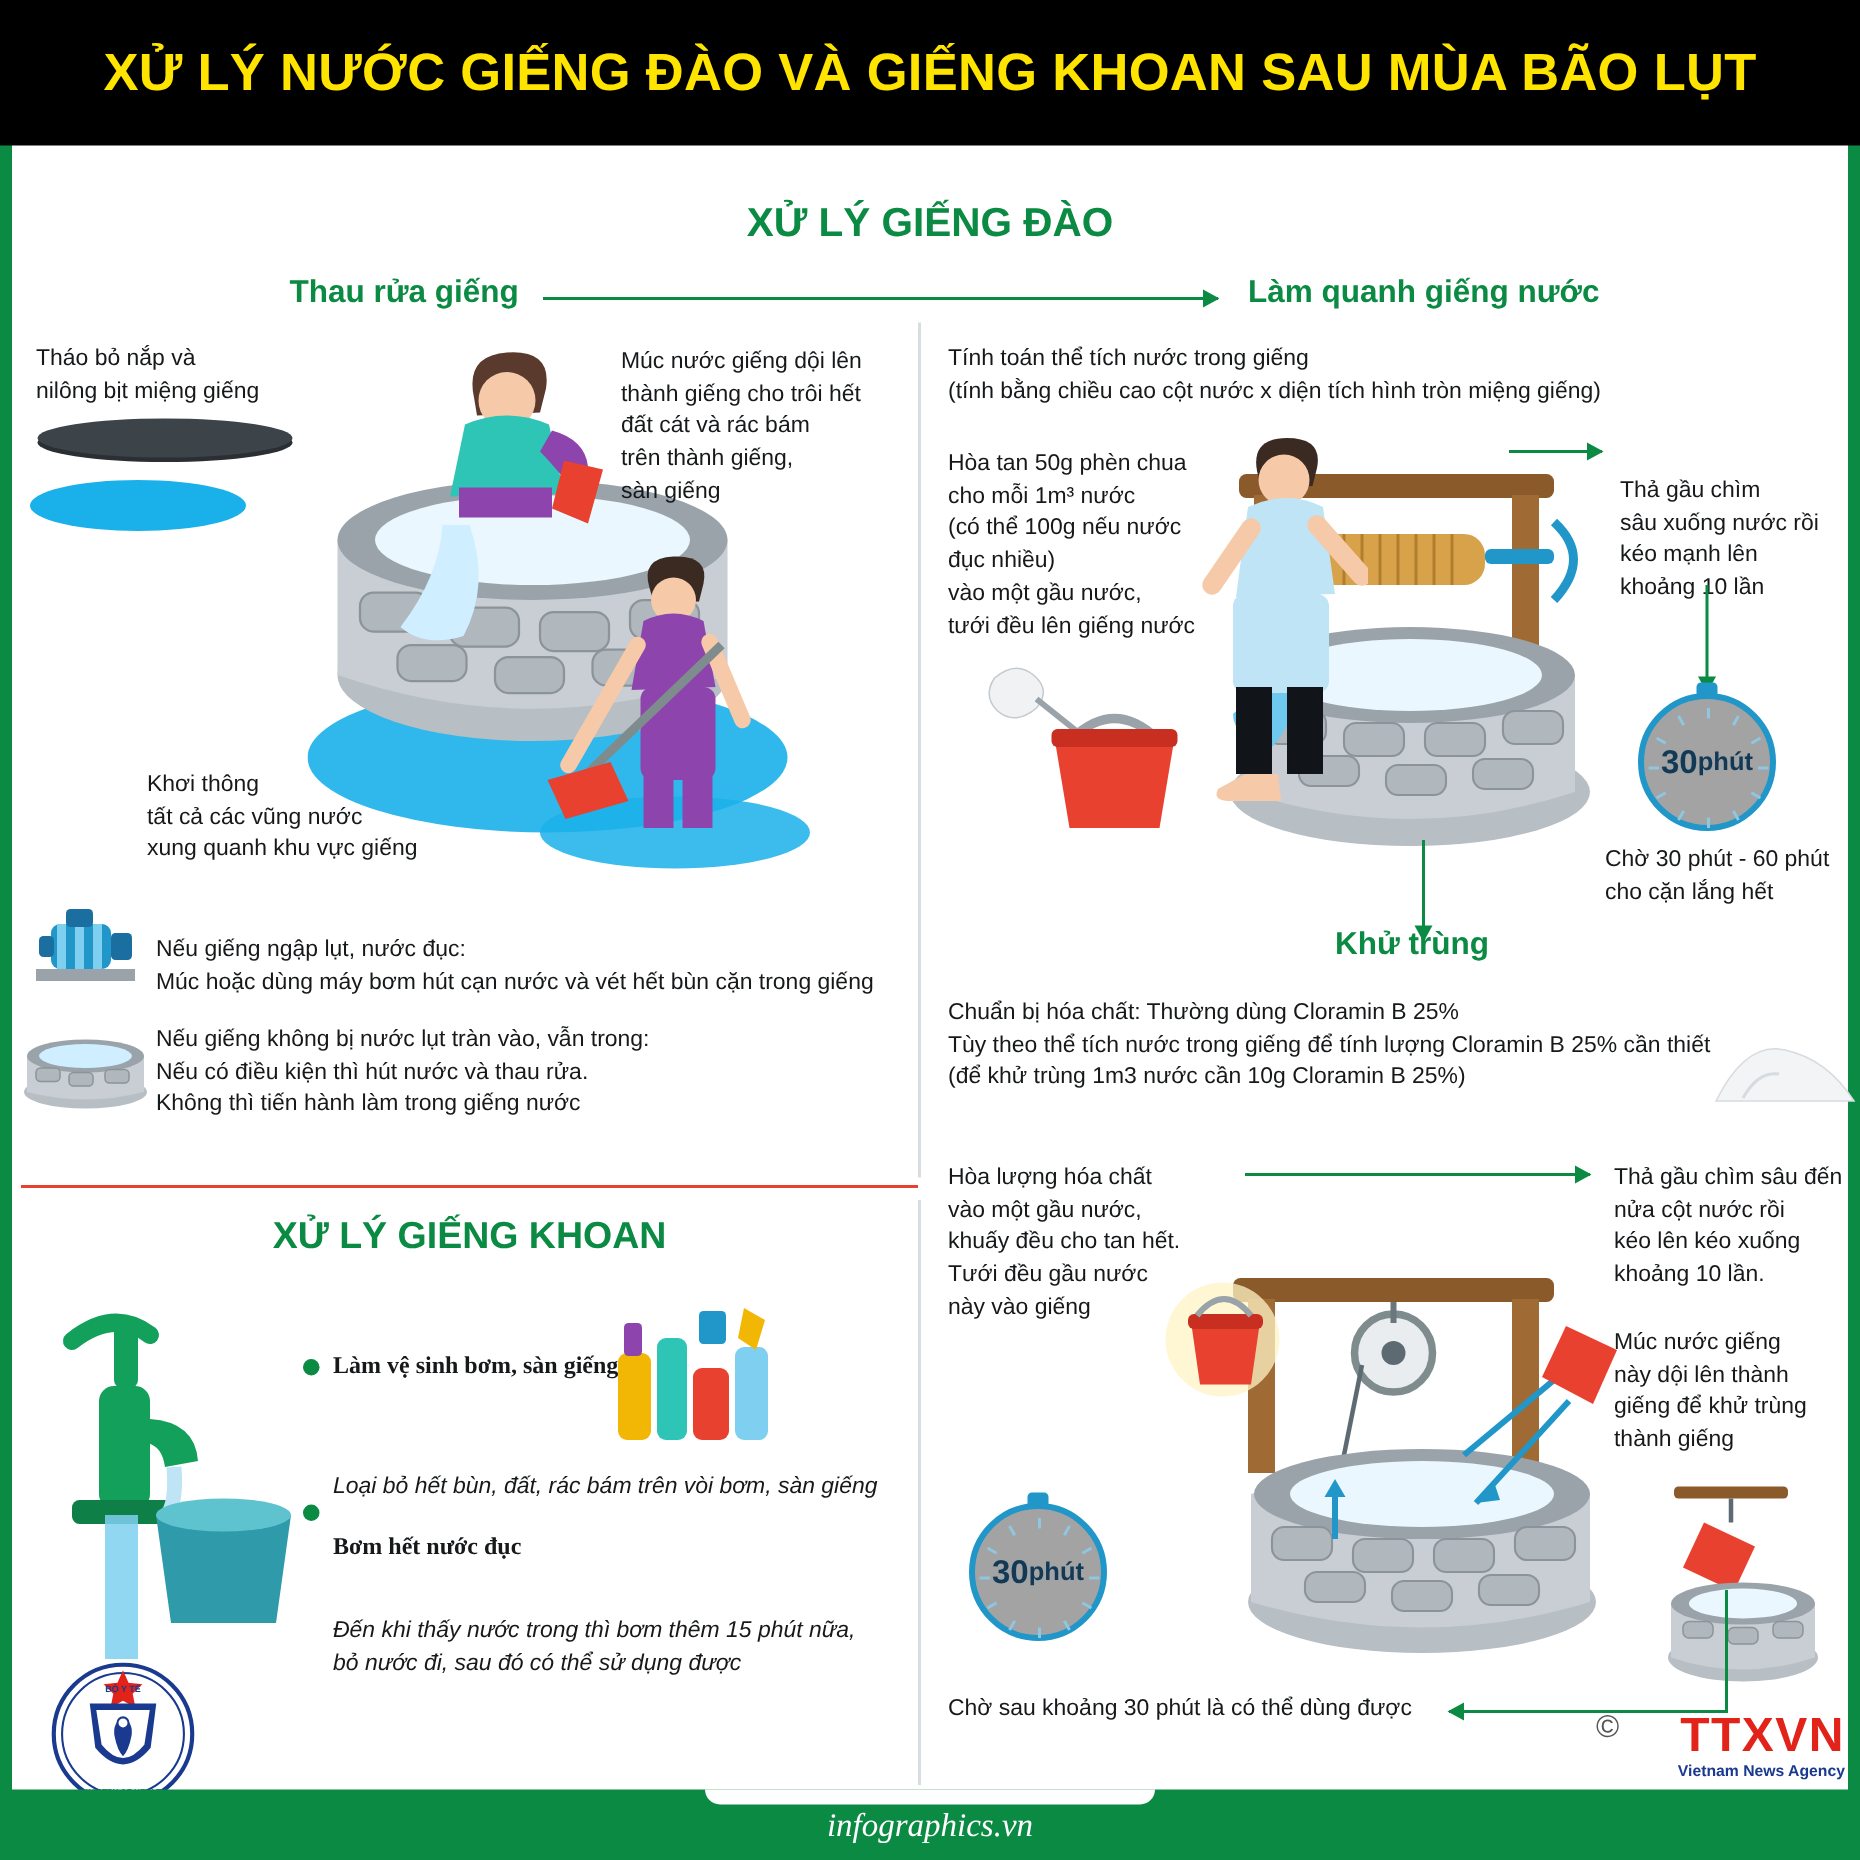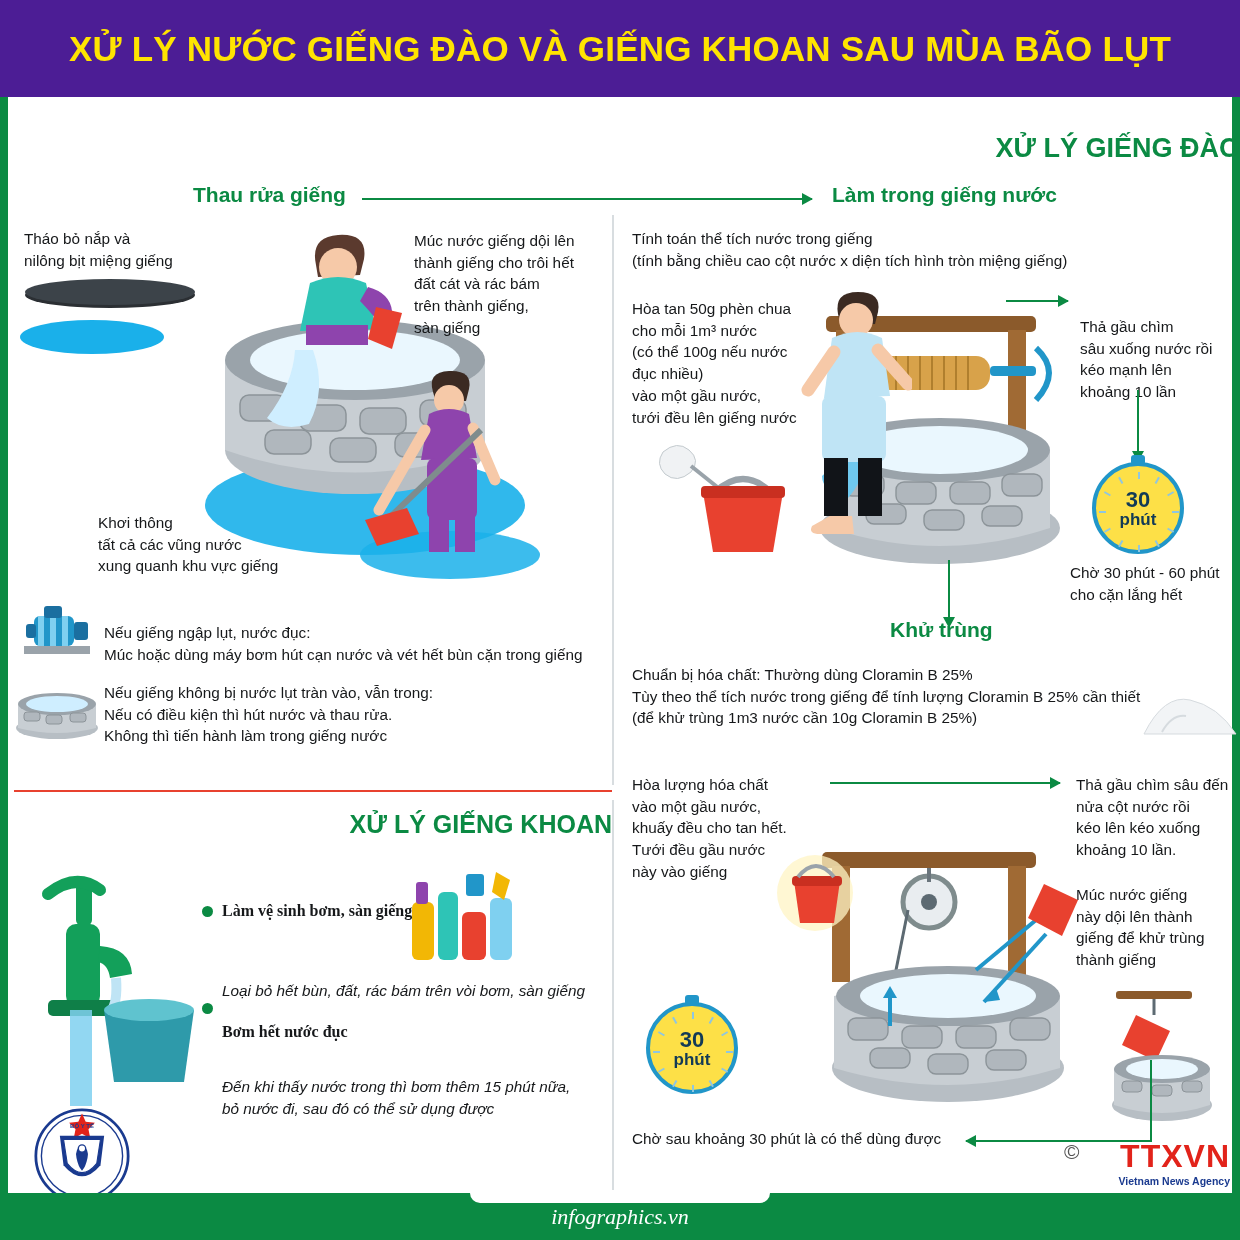--- a/index.html
+++ b/index.html
@@ -13,21 +13,21 @@
   }
   .page {
     position:absolute; inset:0;
     background:#ffffff;
     border:8px solid #0b8a43;
     border-top:0; border-bottom:0;
   }
   
   .header {
     position:absolute; left:0; top:0; width:1240px; height:97px;
-    background:#4c1d95;
+    background:#000000;
     display:flex; align-items:center; justify-content:center;
   }
   .header h1 {
     margin:0;
     color:#ffe400;
     font-size:35px;
     font-weight:bold;
     letter-spacing:.2px;
     text-align:center;
   }
@@ -41,21 +41,21 @@
     color:#ffffff; font-style:italic; font-size:22px;
     font-family:"Liberation Serif", serif;
   }
   .footer .notch {
     position:absolute; left:50%; top:0; transform:translateX(-50%);
     width:300px; height:10px; background:#ffffff; border-radius:0 0 10px 10px;
   }
   
   .sec-title {
     position:absolute;
-    color:#0b8a43; font-weight:bold; font-size:27px; text-align:right;
+    color:#0b8a43; font-weight:bold; font-size:27px; text-align:center;
   }
   .sub-title {
     position:absolute; color:#0b8a43; font-weight:bold; font-size:21px;
   }
   
   .txt {
     position:absolute;
     font-size:15.3px; line-height:1.42; color:#16181a;
   }
   .txt.it { font-style:italic;margin-top:28px; }
@@ -93,22 +93,22 @@
     border-top:6px solid transparent; border-bottom:6px solid transparent;
   }
   
   .dot {
     position:absolute; width:11px; height:11px; border-radius:50%;
     background:#0b8a43;
   }
   
   .timer {
     position:absolute; width:92px; height:92px; border-radius:50%;
-    background:#fde047; border:4px solid #2196c9;
-    display:flex; flex-direction:column; align-items:center; justify-content:center;
+    background:#a3a3a3; border:4px solid #2196c9;
+    display:flex; flex-direction:row; align-items:center; justify-content:center;
     color:#123a56; font-weight:bold; line-height:1.05;
   }
   .timer .n { font-size:22px; }
   .timer .u { font-size:17px; }
   .timer .ticks { position:absolute; inset:4px; border-radius:50%; }
   .timer .ticks i {
     position:absolute; left:50%; top:2px; width:2px; height:7px;
     background:#8fc6e0; transform-origin:50% 40px;
   }
   .timer .knob {
@@ -136,21 +136,21 @@
 <div class="page"></div>
 
 <div class="header">
   <h1>XỬ LÝ NƯỚC GIẾNG ĐÀO VÀ GIẾNG KHOAN SAU MÙA BÃO LỤT</h1>
 </div>
 
 <div class="sec-title" style="left:0; top:133px; width:1240px;">XỬ LÝ GIẾNG ĐÀO</div>
 
 <div class="sub-title" style="left:193px; top:183px;">Thau rửa giếng</div>
 <div class="arrow-h" style="left:362px; top:198px; width:450px;"></div>
-<div class="sub-title" style="left:832px; top:183px;">Làm trong giếng nước</div>
+<div class="sub-title" style="left:832px; top:183px;">Làm quanh giếng nước</div>
 
 <div class="vline" style="left:612px; top:215px; height:570px;"></div>
 <div class="vline" style="left:612px; top:800px; height:390px;"></div>
 <div class="hline-red" style="left:14px; top:790px; width:598px;"></div>
 
 <svg class="ill" style="left:10px; top:265px;" width="210" height="90" viewBox="0 0 210 90">
   <ellipse cx="100" cy="30" rx="85" ry="13" fill="#2b2f33"></ellipse>
   <ellipse cx="100" cy="27" rx="85" ry="13" fill="#3c4349"></ellipse>
   <ellipse cx="82" cy="72" rx="72" ry="17" fill="#1ab0ea"></ellipse>
 </svg>

